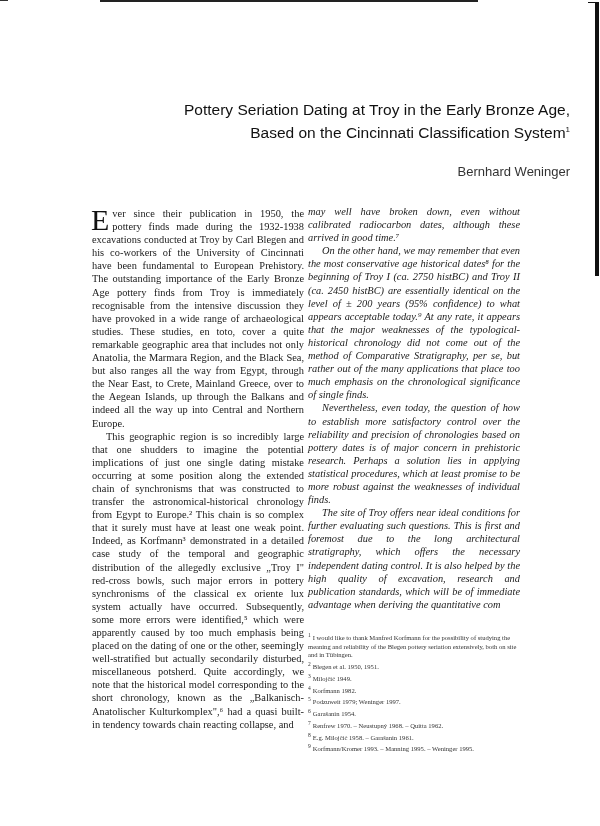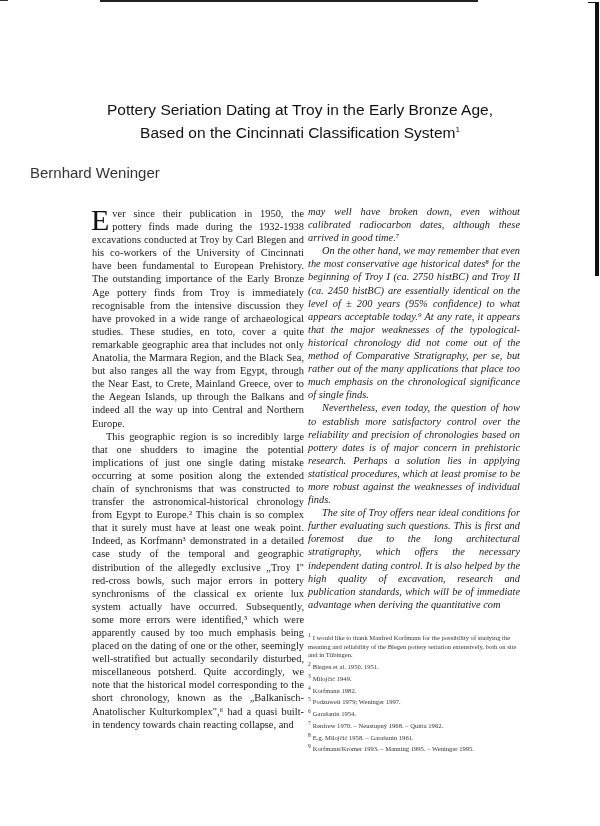--- a/index.html
+++ b/index.html
@@ -11,29 +11,29 @@
   .scan-top {
     position: absolute; top: 0; left: 100px; width: 378px; height: 2px; background: #222;
   }
   .scan-top-left { position: absolute; top: 0; left: 0; width: 8px; height: 1px; background: #333; }
   .scan-right {
     position: absolute; top: 2px; left: 595px; width: 4px; height: 274px; background: #111;
   }
   .scan-right-tick { position: absolute; top: 2px; left: 588px; width: 10px; height: 1px; background: #111; }
 
   .title {
-    position: absolute; top: 100px; left: 30px; width: 540px; text-align: center;
+    position: absolute; top: 100px; left: 30px; width: 540px; text-align: right;
     font-family: "Liberation Sans", "DejaVu Sans", sans-serif;
     font-size: 15.5px; line-height: 20px; color: #111;
   }
   .title sup { font-size: 8px; }
   .author {
-    position: absolute; top: 164px; left: 30px; width: 540px; text-align: left;
+    position: absolute; top: 164px; left: 30px; width: 540px; text-align: right;
     font-family: "Liberation Sans", "DejaVu Sans", sans-serif;
-    font-size: 15px; color: #333;
+    font-size: 13px; color: #333;
   }
   .col {
     position: absolute; top: 207px; width: 212px;
     font-size: 10.4px; line-height: 13.1px; text-align: justify; color: #1a1a1a;
   }
   .col-left { left: 92px; }
   .col-right { left: 308px; top: 205px; font-style: italic; }
   .col p { margin: 0; }
   .col p.indent { text-indent: 14px; }
   .dropcap {

